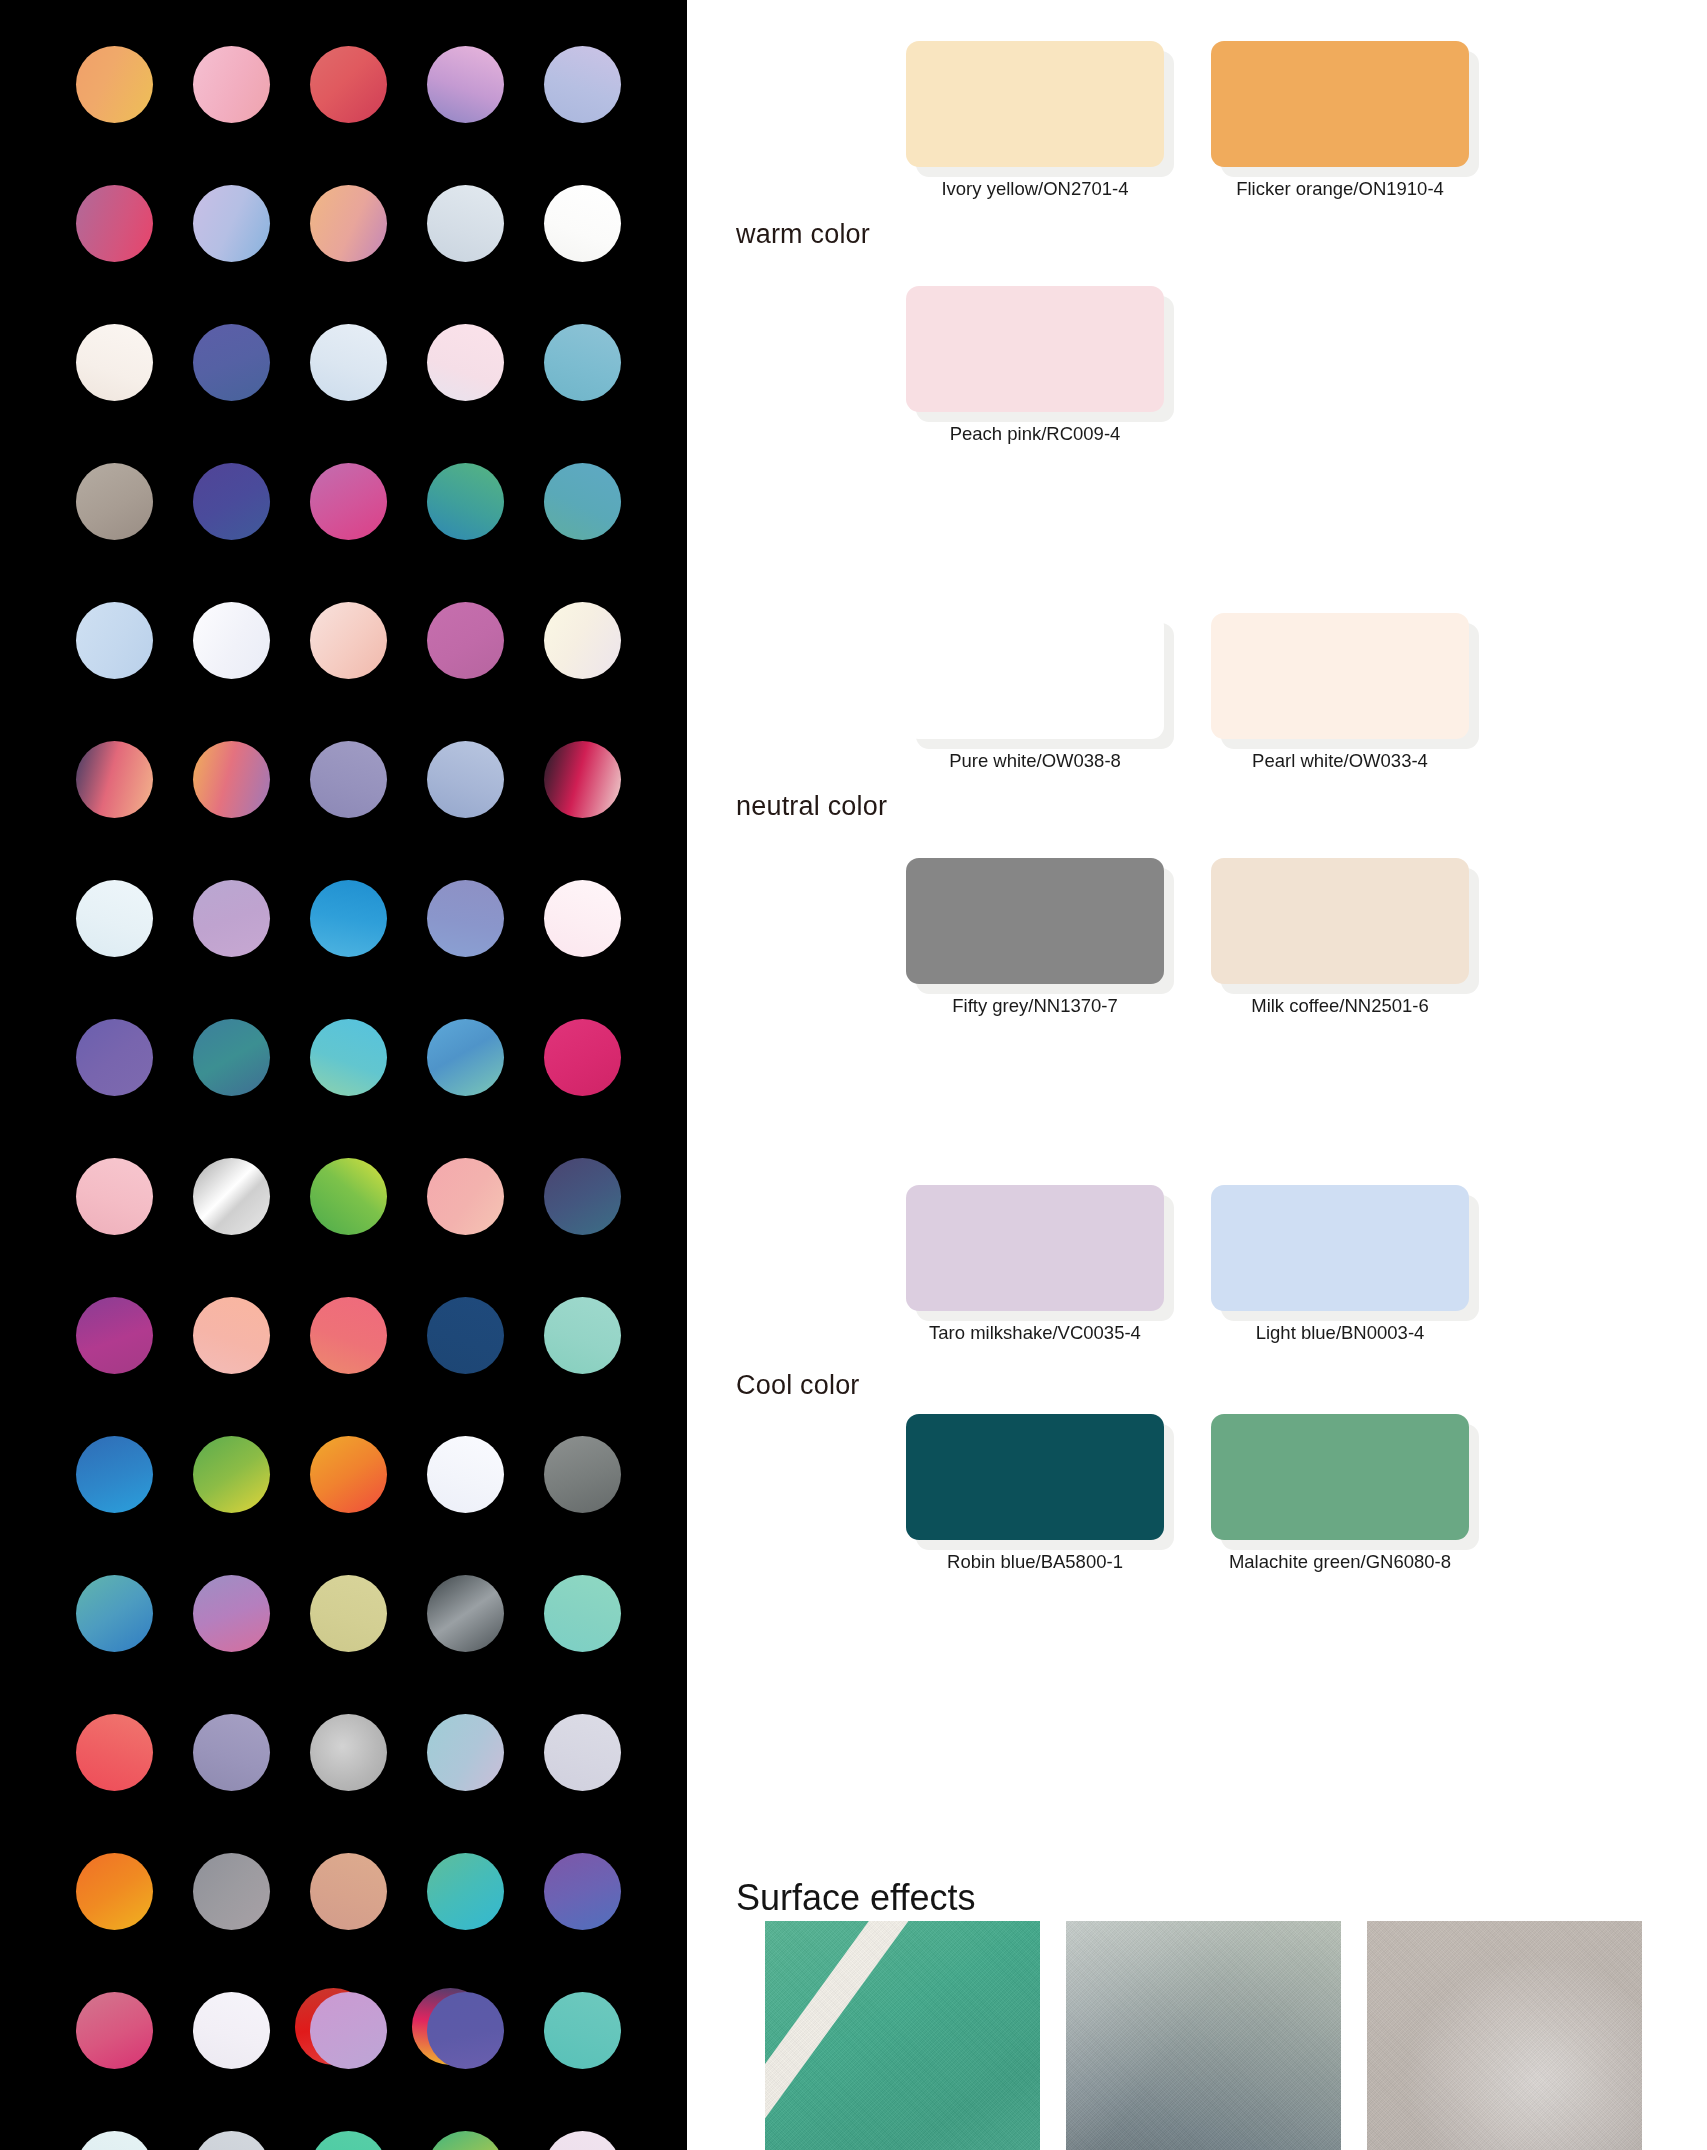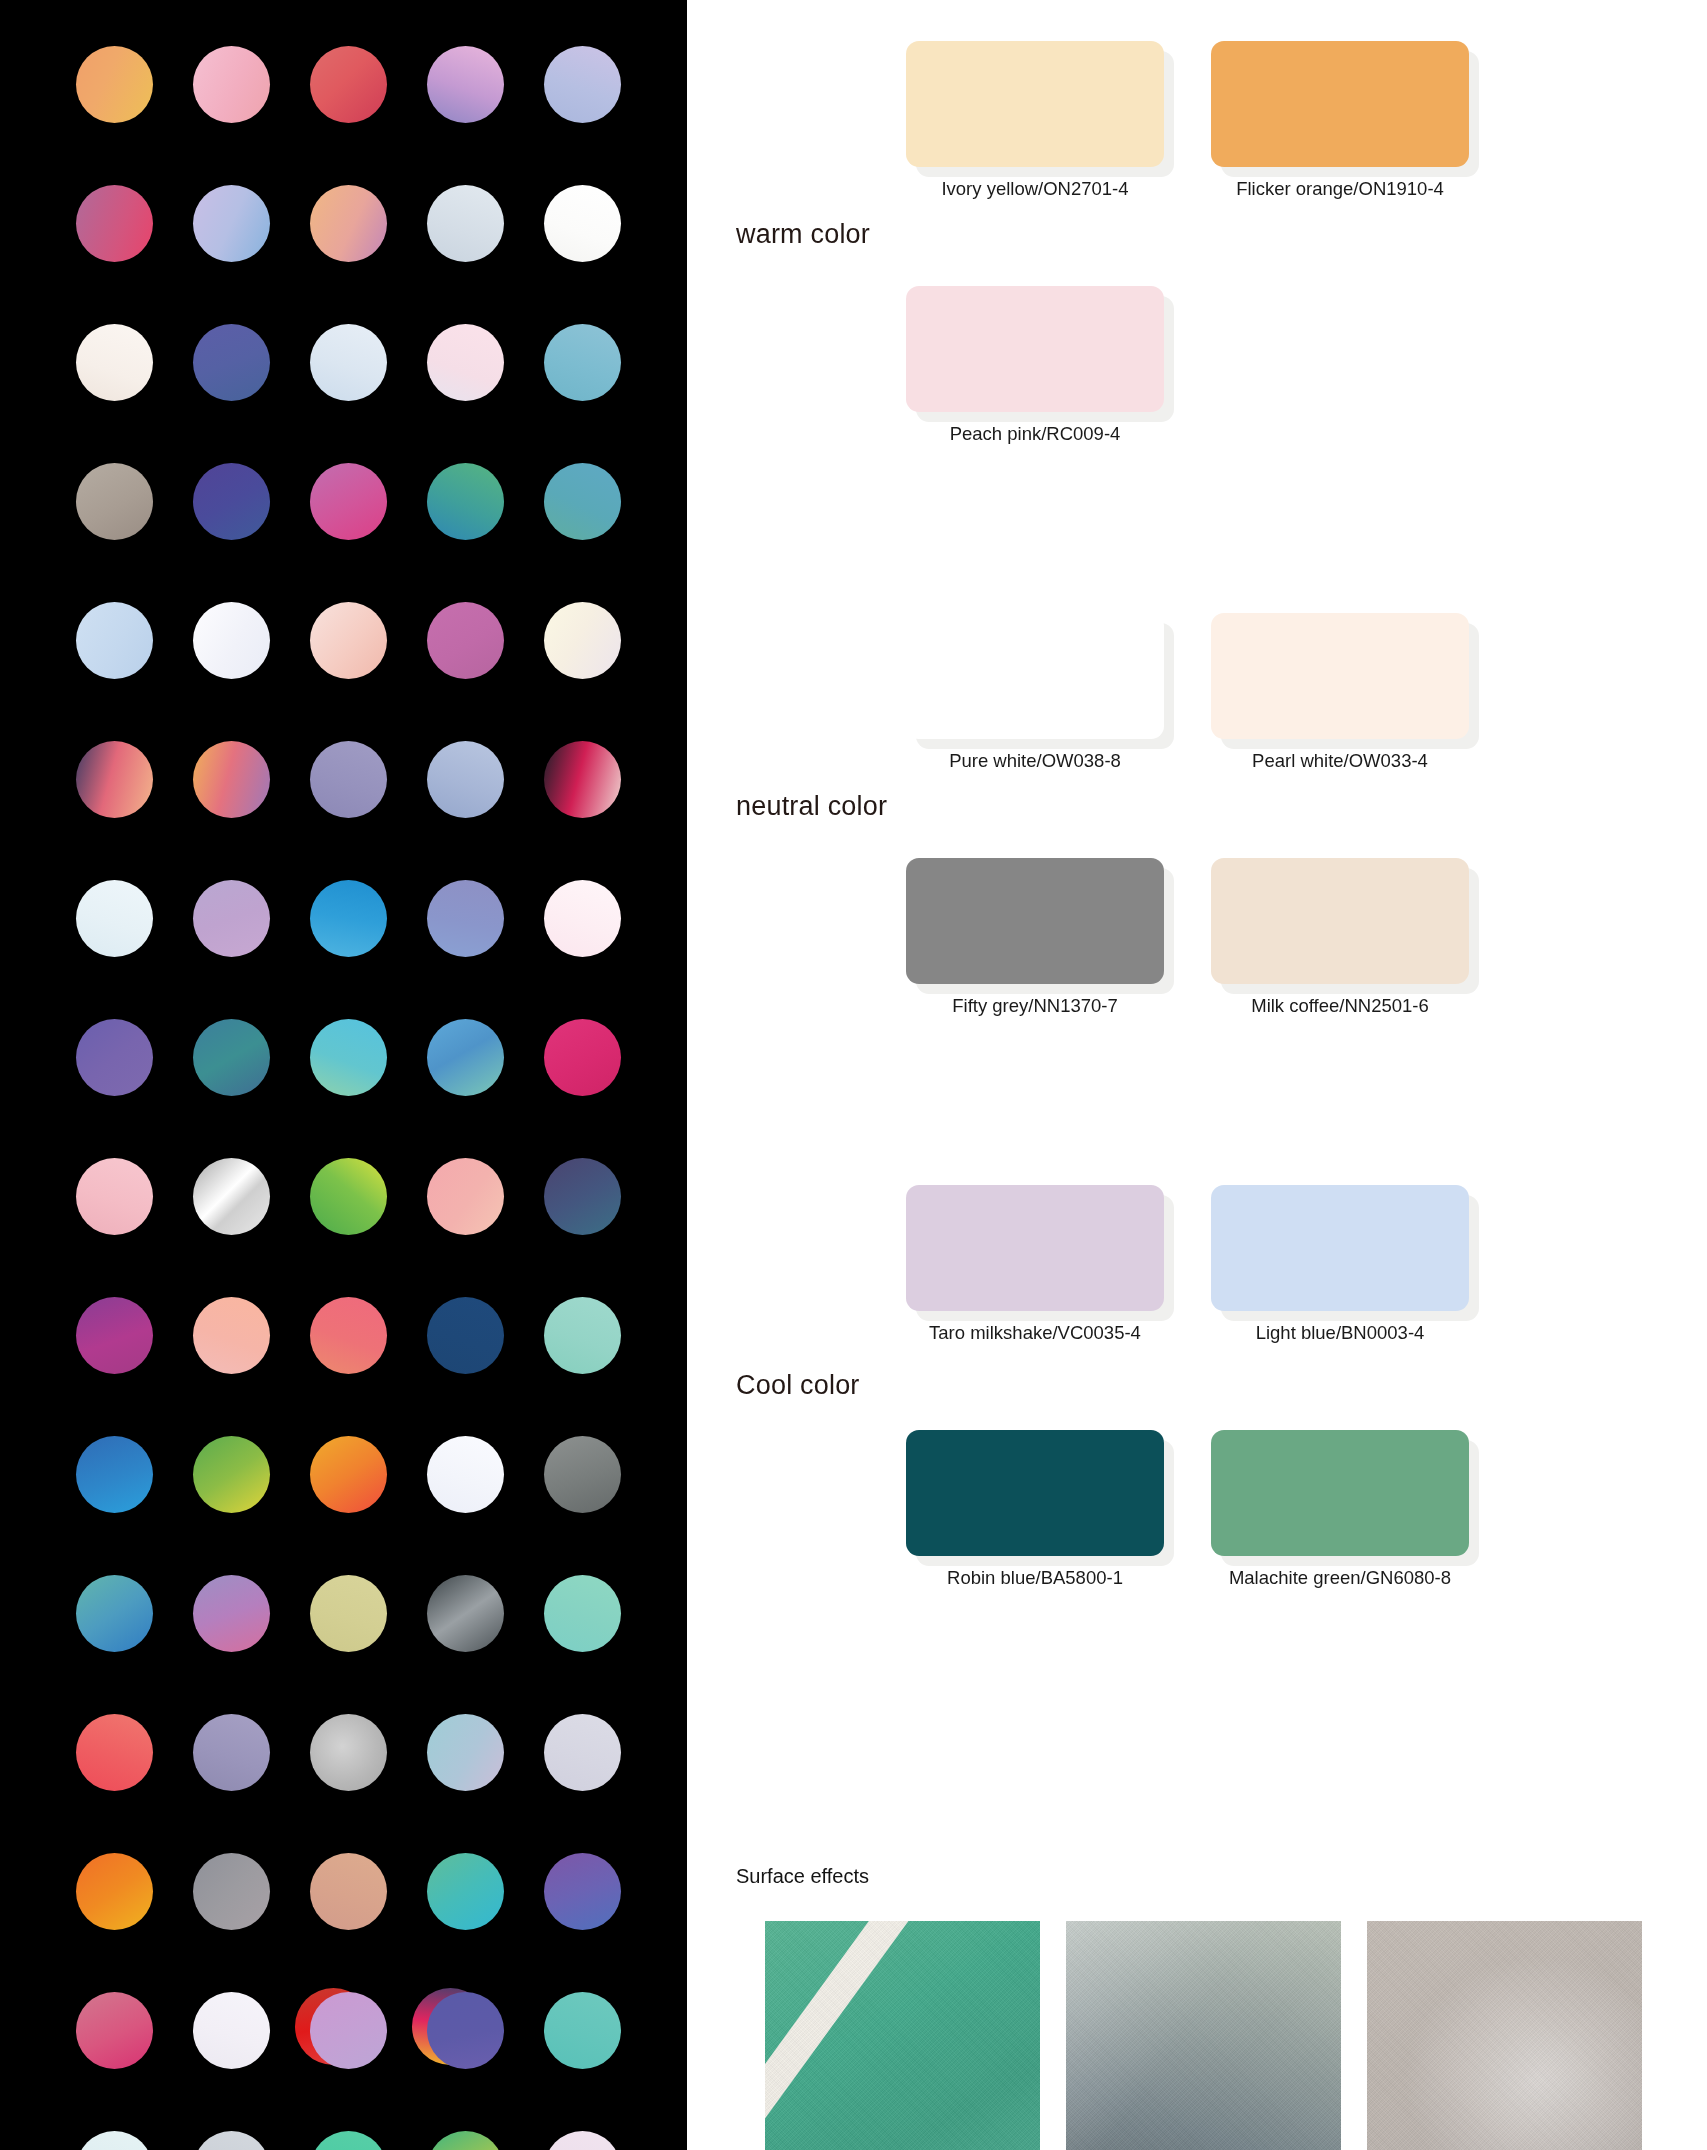--- a/index.html
+++ b/index.html
@@ -102,22 +102,22 @@
   }
 
   
   #surface-section{
     position:absolute;
     left:0;top:1841px;
     width:1020px;
   }
   #surface-heading{
     position:absolute;
-    left:49px;top:24px;
-    font-size:20px;
+    left:49px;top:36px;
+    font-size:36px;
     color:#141414;
     white-space:nowrap;
   }
   #surface-grid{
     position:absolute;
     left:78px;top:80px;
     display:grid;
     grid-template-columns:repeat(3,275px);
     column-gap:26px;
   }
@@ -467,21 +467,21 @@
         <div class="swatch-shadow"></div>
         <div class="swatch-chip" style="background: rgb(220, 206, 224);"></div>
         <div class="swatch-label">Taro milkshake/VC0035-4</div>
       </div>
       <div class="swatch-item">
         <div class="swatch-shadow"></div>
         <div class="swatch-chip" style="background: rgb(207, 222, 243);"></div>
         <div class="swatch-label">Light blue/BN0003-4</div>
       </div>
     </div>
-    <div class="swatch-grid" style="top:286px;">
+    <div class="swatch-grid" style="top:270px;">
       <div class="swatch-item">
         <div class="swatch-shadow"></div>
         <div class="swatch-chip" style="background: rgb(12, 80, 89);"></div>
         <div class="swatch-label">Robin blue/BA5800-1</div>
       </div>
       <div class="swatch-item">
         <div class="swatch-shadow"></div>
         <div class="swatch-chip" style="background: rgb(106, 168, 132);"></div>
         <div class="swatch-label">Malachite green/GN6080-8</div>
       </div>

